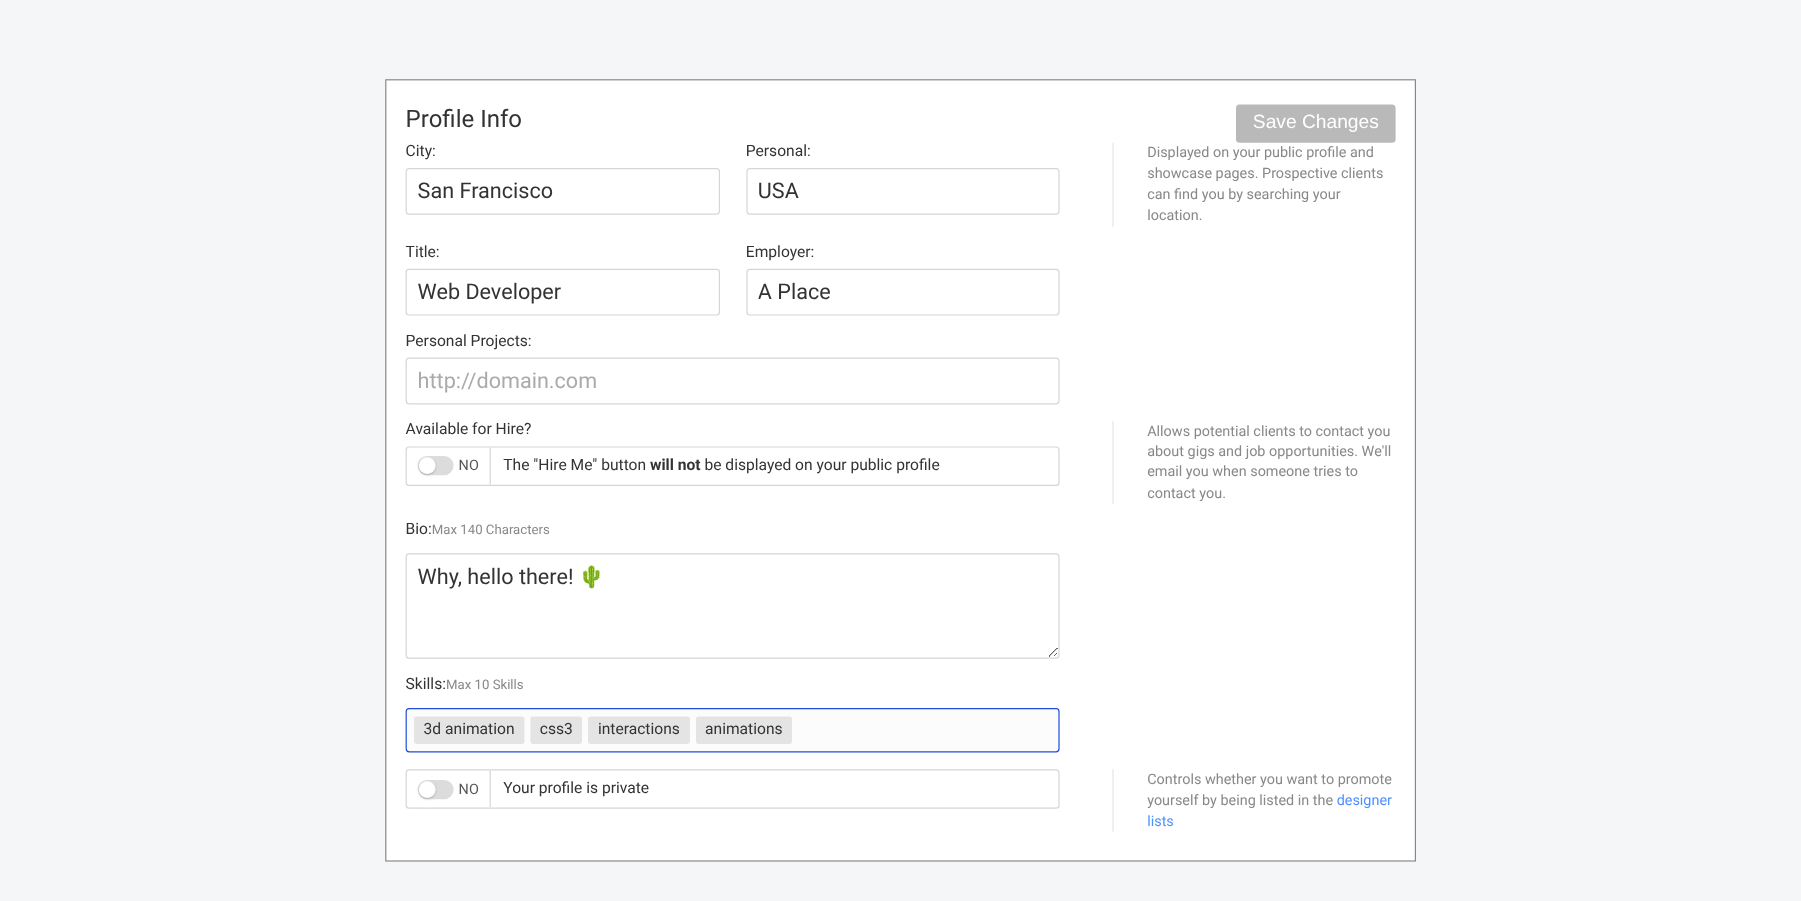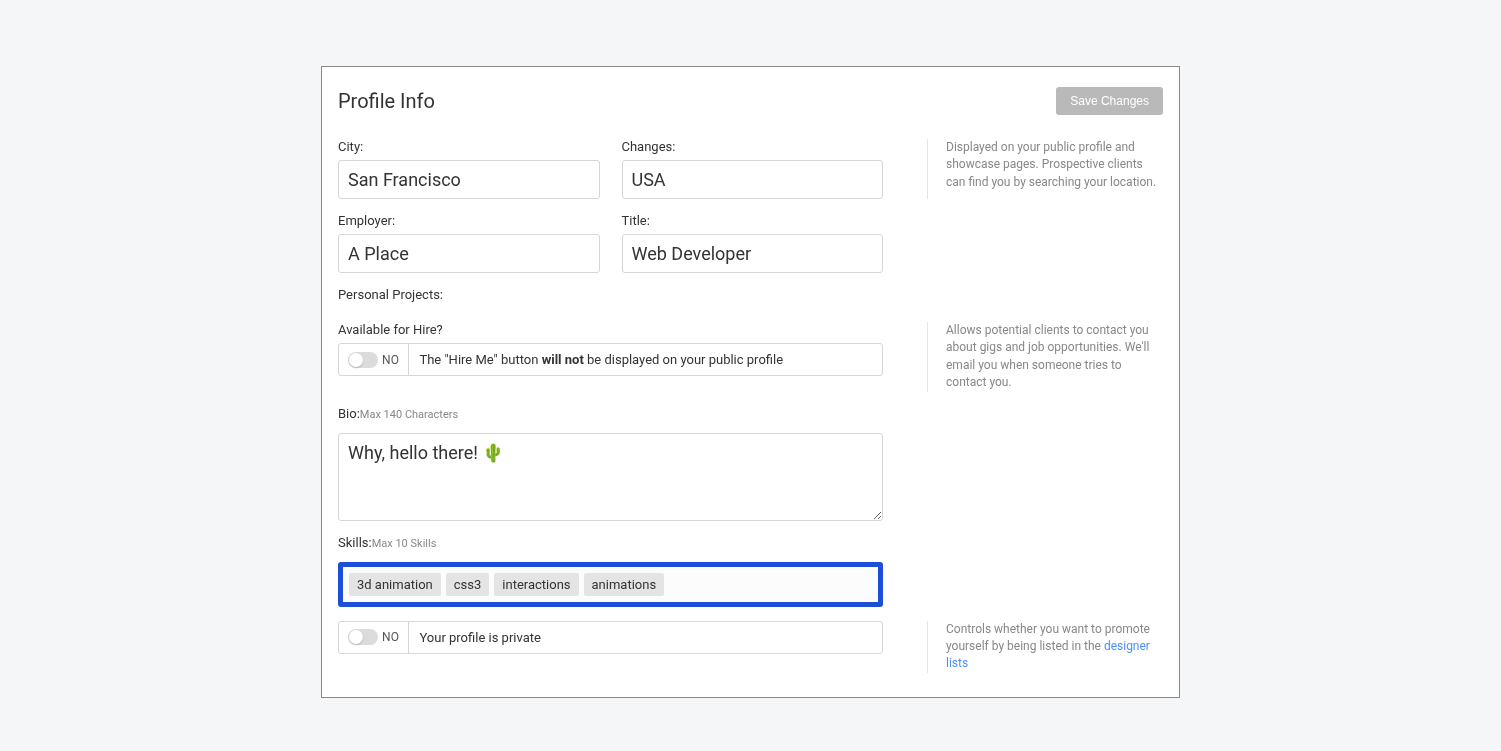--- a/index.html
+++ b/index.html
@@ -1,40 +1,40 @@
 <!DOCTYPE html>
 <html><head>
 <meta charset="utf-8">
 <style>
 *{box-sizing:border-box;margin:0;padding:0}
 body{background:#f5f6f7;font-family:-apple-system,BlinkMacSystemFont,"Segoe UI",Roboto,sans-serif;font-size:13px;color:#333;width:1501px;height:751px;overflow:hidden}
 .panel{position:absolute;left:321px;top:66px;width:859px;border:1px solid #888;background:#fff;padding:20px 16px 24px 16px}
-.header{display:flex;justify-content:space-between;align-items:center;margin-bottom:24px}
+.header{display:flex;justify-content:space-between;align-items:flex-start;}
 .header h1{font-size:20px;font-weight:400;color:#333}
-.save-btn{background:#b9b9b9;color:#fff;border:none;padding:7px 14px;font-size:12px;border-radius:3px;cursor:pointer}
+.save-btn{background:#b9b9b9;color:#fff;border:none;padding:7px 14px;font-size:16px;border-radius:3px;cursor:pointer}
 .row{display:flex;gap:44px;margin-bottom:14px}
 .fields{width:545px}
-.side{flex:1;font-size:12px;color:#888;line-height:1.45;border-left:1px solid #e5e5e5;padding-left:18px;min-height:20px}
+.side{flex:1;font-size:12px;color:#888;line-height:1.45;border-left:1px solid #e5e5e5;padding-left:28px;min-height:20px}
 .side.empty{border-left:none}
 .two-col{display:flex;gap:22px}
 .field{flex:1;display:flex;flex-direction:column}
 .field.full{width:100%}
 label{font-size:13px;color:#333;margin-bottom:6px}
 .label-row{display:flex;justify-content:flex-start;align-items:baseline;margin-bottom:6px}
 .hint{font-size:11px;color:#888}
 input[type=text],textarea{border:1px solid #d6d6d6;border-radius:3px;padding:8px 9px;font-size:18px;color:#333;font-family:inherit;width:100%}
 textarea{height:88px;resize:vertical}
 input::placeholder{color:#aaa}
 .toggle-row{display:flex;border:1px solid #d6d6d6;border-radius:3px;overflow:hidden;align-items:stretch}
 .toggle-cell{display:flex;align-items:center;gap:4px;padding:6px 9px;border-right:1px solid #d6d6d6}
 .toggle{width:30px;height:16px;background:#dcdcdc;border-radius:10px;position:relative;cursor:pointer}
 .toggle::after{content:"";position:absolute;width:14px;height:14px;background:#fff;border-radius:50%;top:1px;left:1px;box-shadow:0 1px 2px rgba(0,0,0,.2)}
 .toggle-label{font-size:12px;color:#555;letter-spacing:.3px}
 .toggle-desc{padding:8px 10px;font-size:13px;color:#333;flex:1}
-.skills-box{border:5px solid #1d4ed8;border-radius:3px;background:#fcfcfc;padding:6px;display:flex;flex-wrap:wrap;gap:5px;min-height:36px}
+.skills-box{border:1px solid #1d4ed8;border-radius:3px;background:#fcfcfc;padding:6px;display:flex;flex-wrap:wrap;gap:5px;min-height:36px}
 .tag{background:#e4e4e4;padding:4px 8px;font-size:13px;color:#333;border-radius:2px}
 a{color:#4d90fe;text-decoration:none}
 </style>
 </head>
 <body>
 
 <div class="panel">
 
   <div class="header">
     <h1>Profile Info</h1>
@@ -42,48 +42,49 @@
   </div>
 
   <div class="row">
     <div class="fields">
       <div class="two-col">
         <div class="field">
           <label>City:</label>
           <input type="text" value="San Francisco" style="">
         </div>
         <div class="field">
-          <label>Changes:</label>
+          <label>Personal:</label>
           <input type="text" value="USA" style="">
         </div>
       </div>
     </div>
     <div class="side">Displayed on your public profile and showcase pages. Prospective clients can find you by searching your location.</div>
   </div>
 
   <div class="row">
     <div class="fields">
       <div class="two-col">
         <div class="field">
+          <label>Title:</label>
+          <input type="text" value="Web Developer" style="">
+        </div>
+        <div class="field">
           <label>Employer:</label>
           <input type="text" value="A Place" style="">
-        </div>
-        <div class="field">
-          <label>Title:</label>
-          <input type="text" value="Web Developer" style="">
         </div>
       </div>
     </div>
     <div class="side empty"></div>
   </div>
 
   <div class="row">
     <div class="fields">
       <div class="field full">
         <label>Personal Projects:</label>
+        <input type="text" placeholder="http://domain.com" style="">
       </div>
     </div>
     <div class="side empty"></div>
   </div>
 
   <div class="row">
     <div class="fields">
       <div class="field full">
         <label>Available for Hire?</label>
         <div class="toggle-row">

